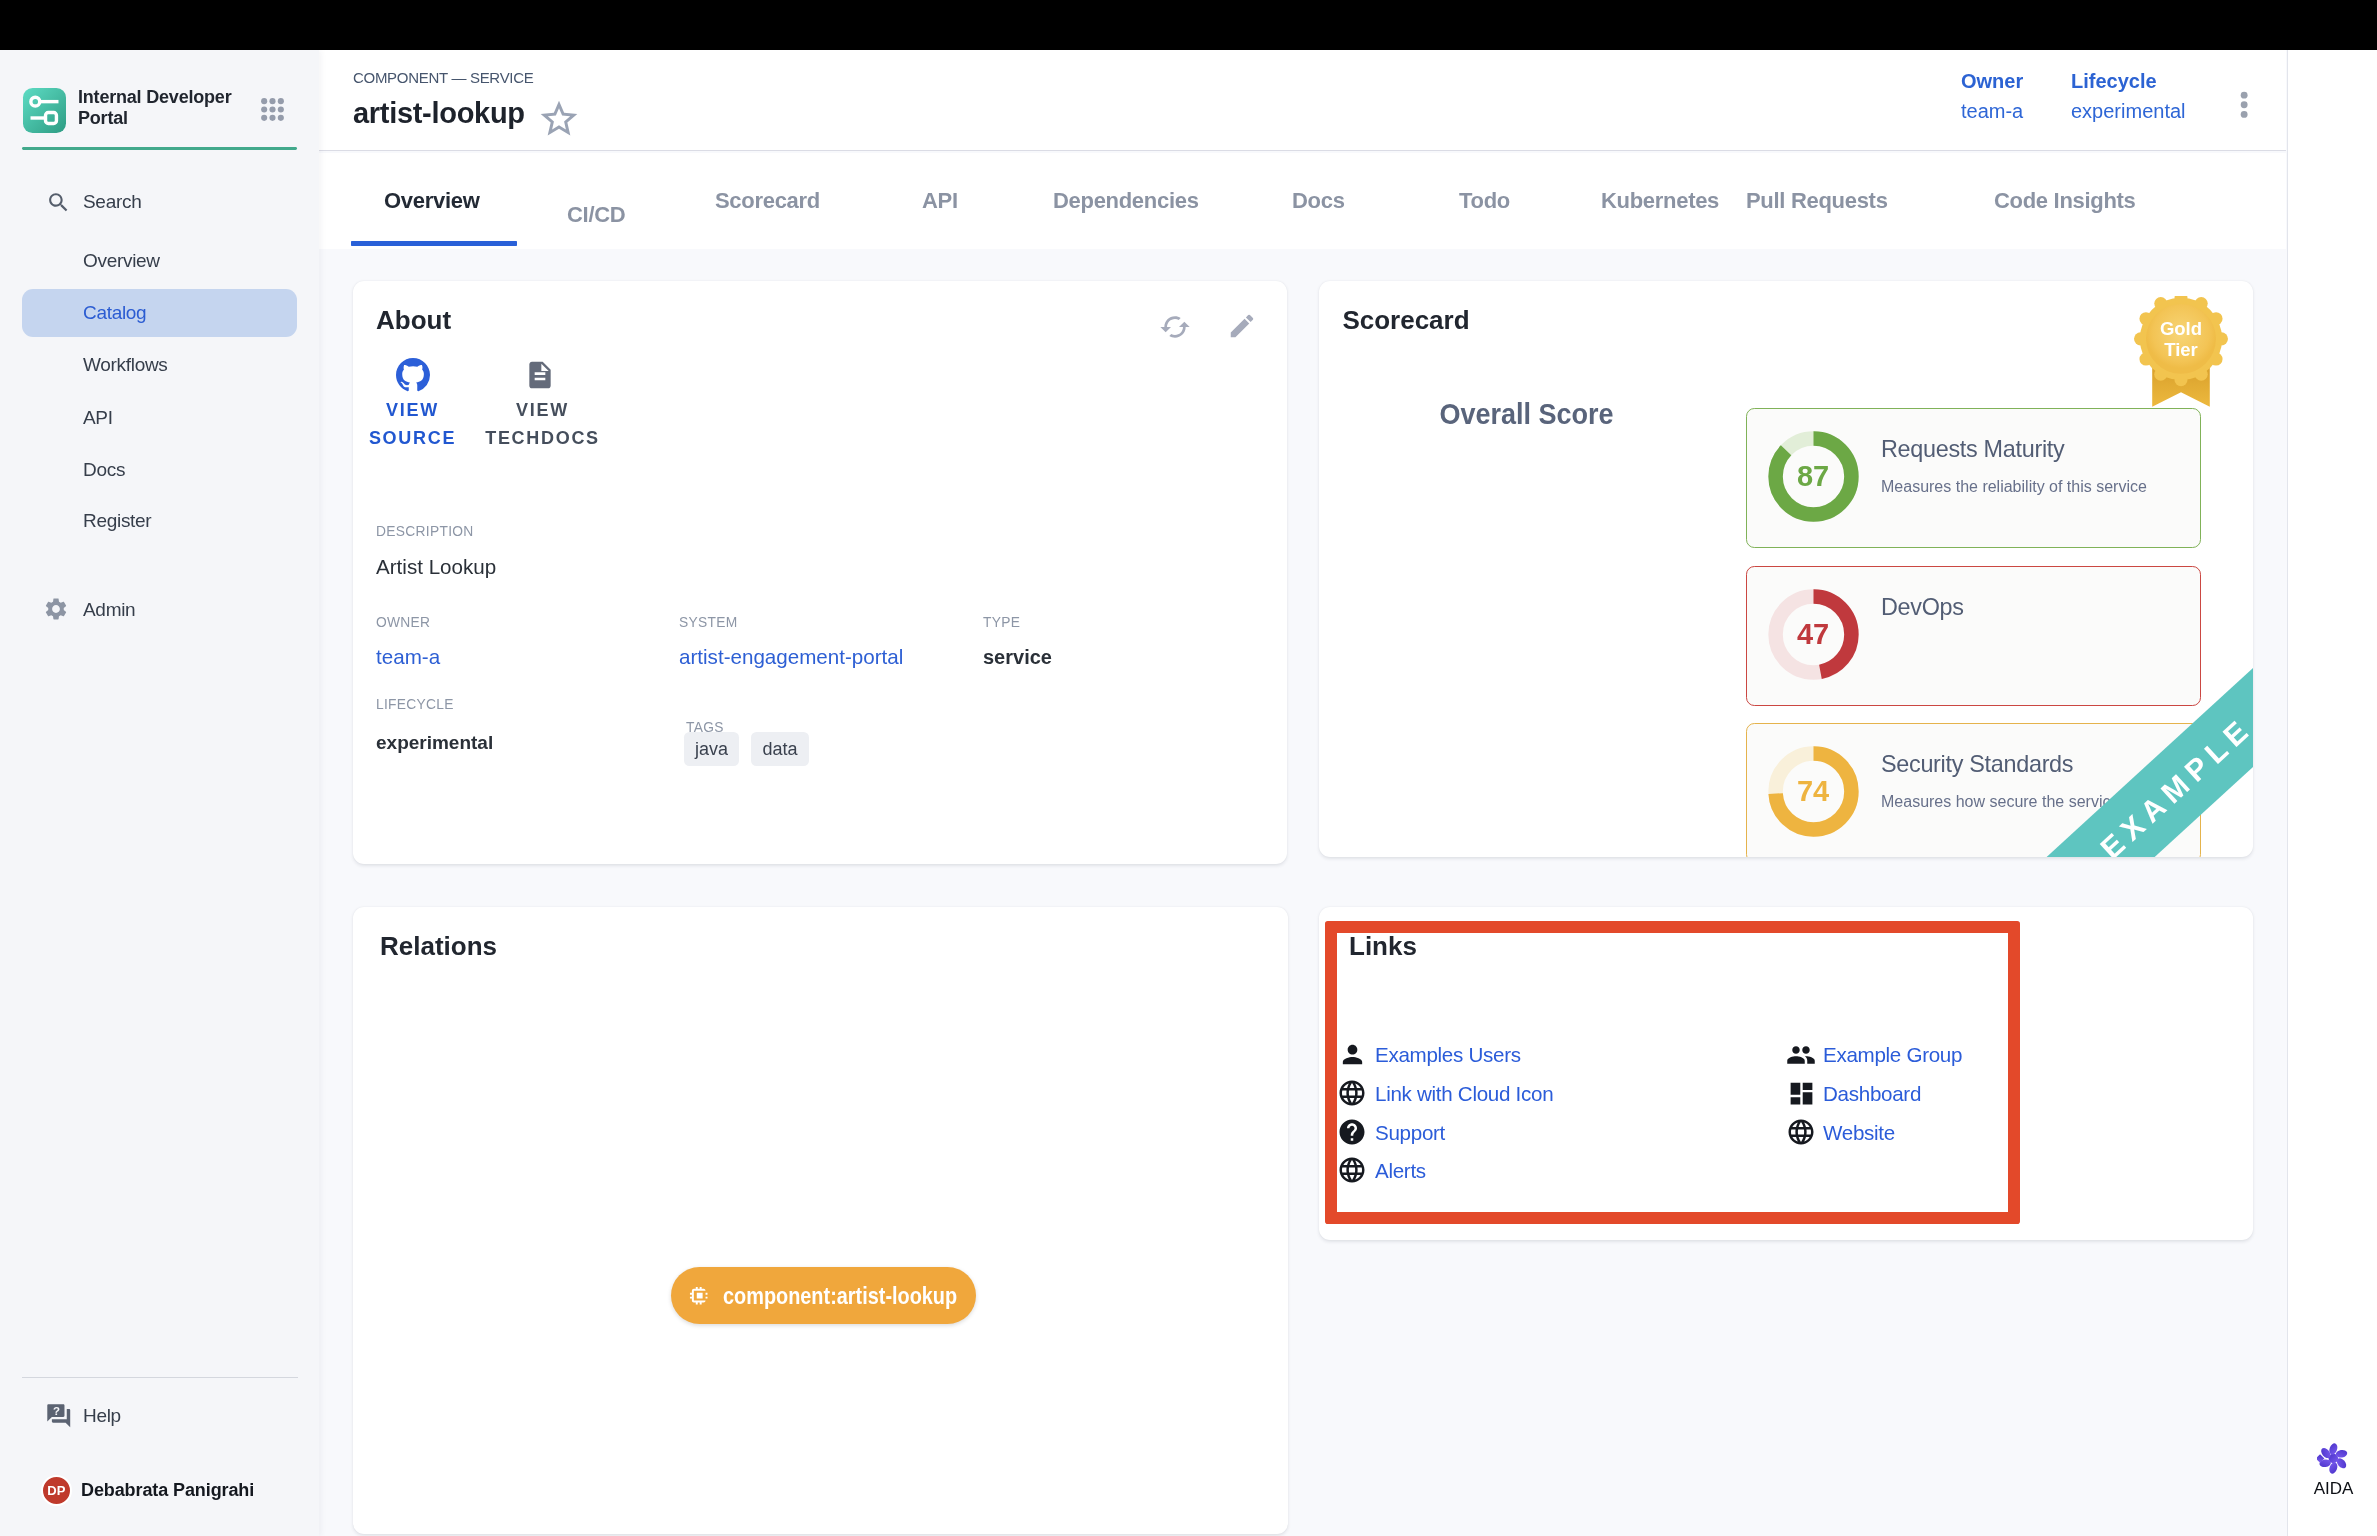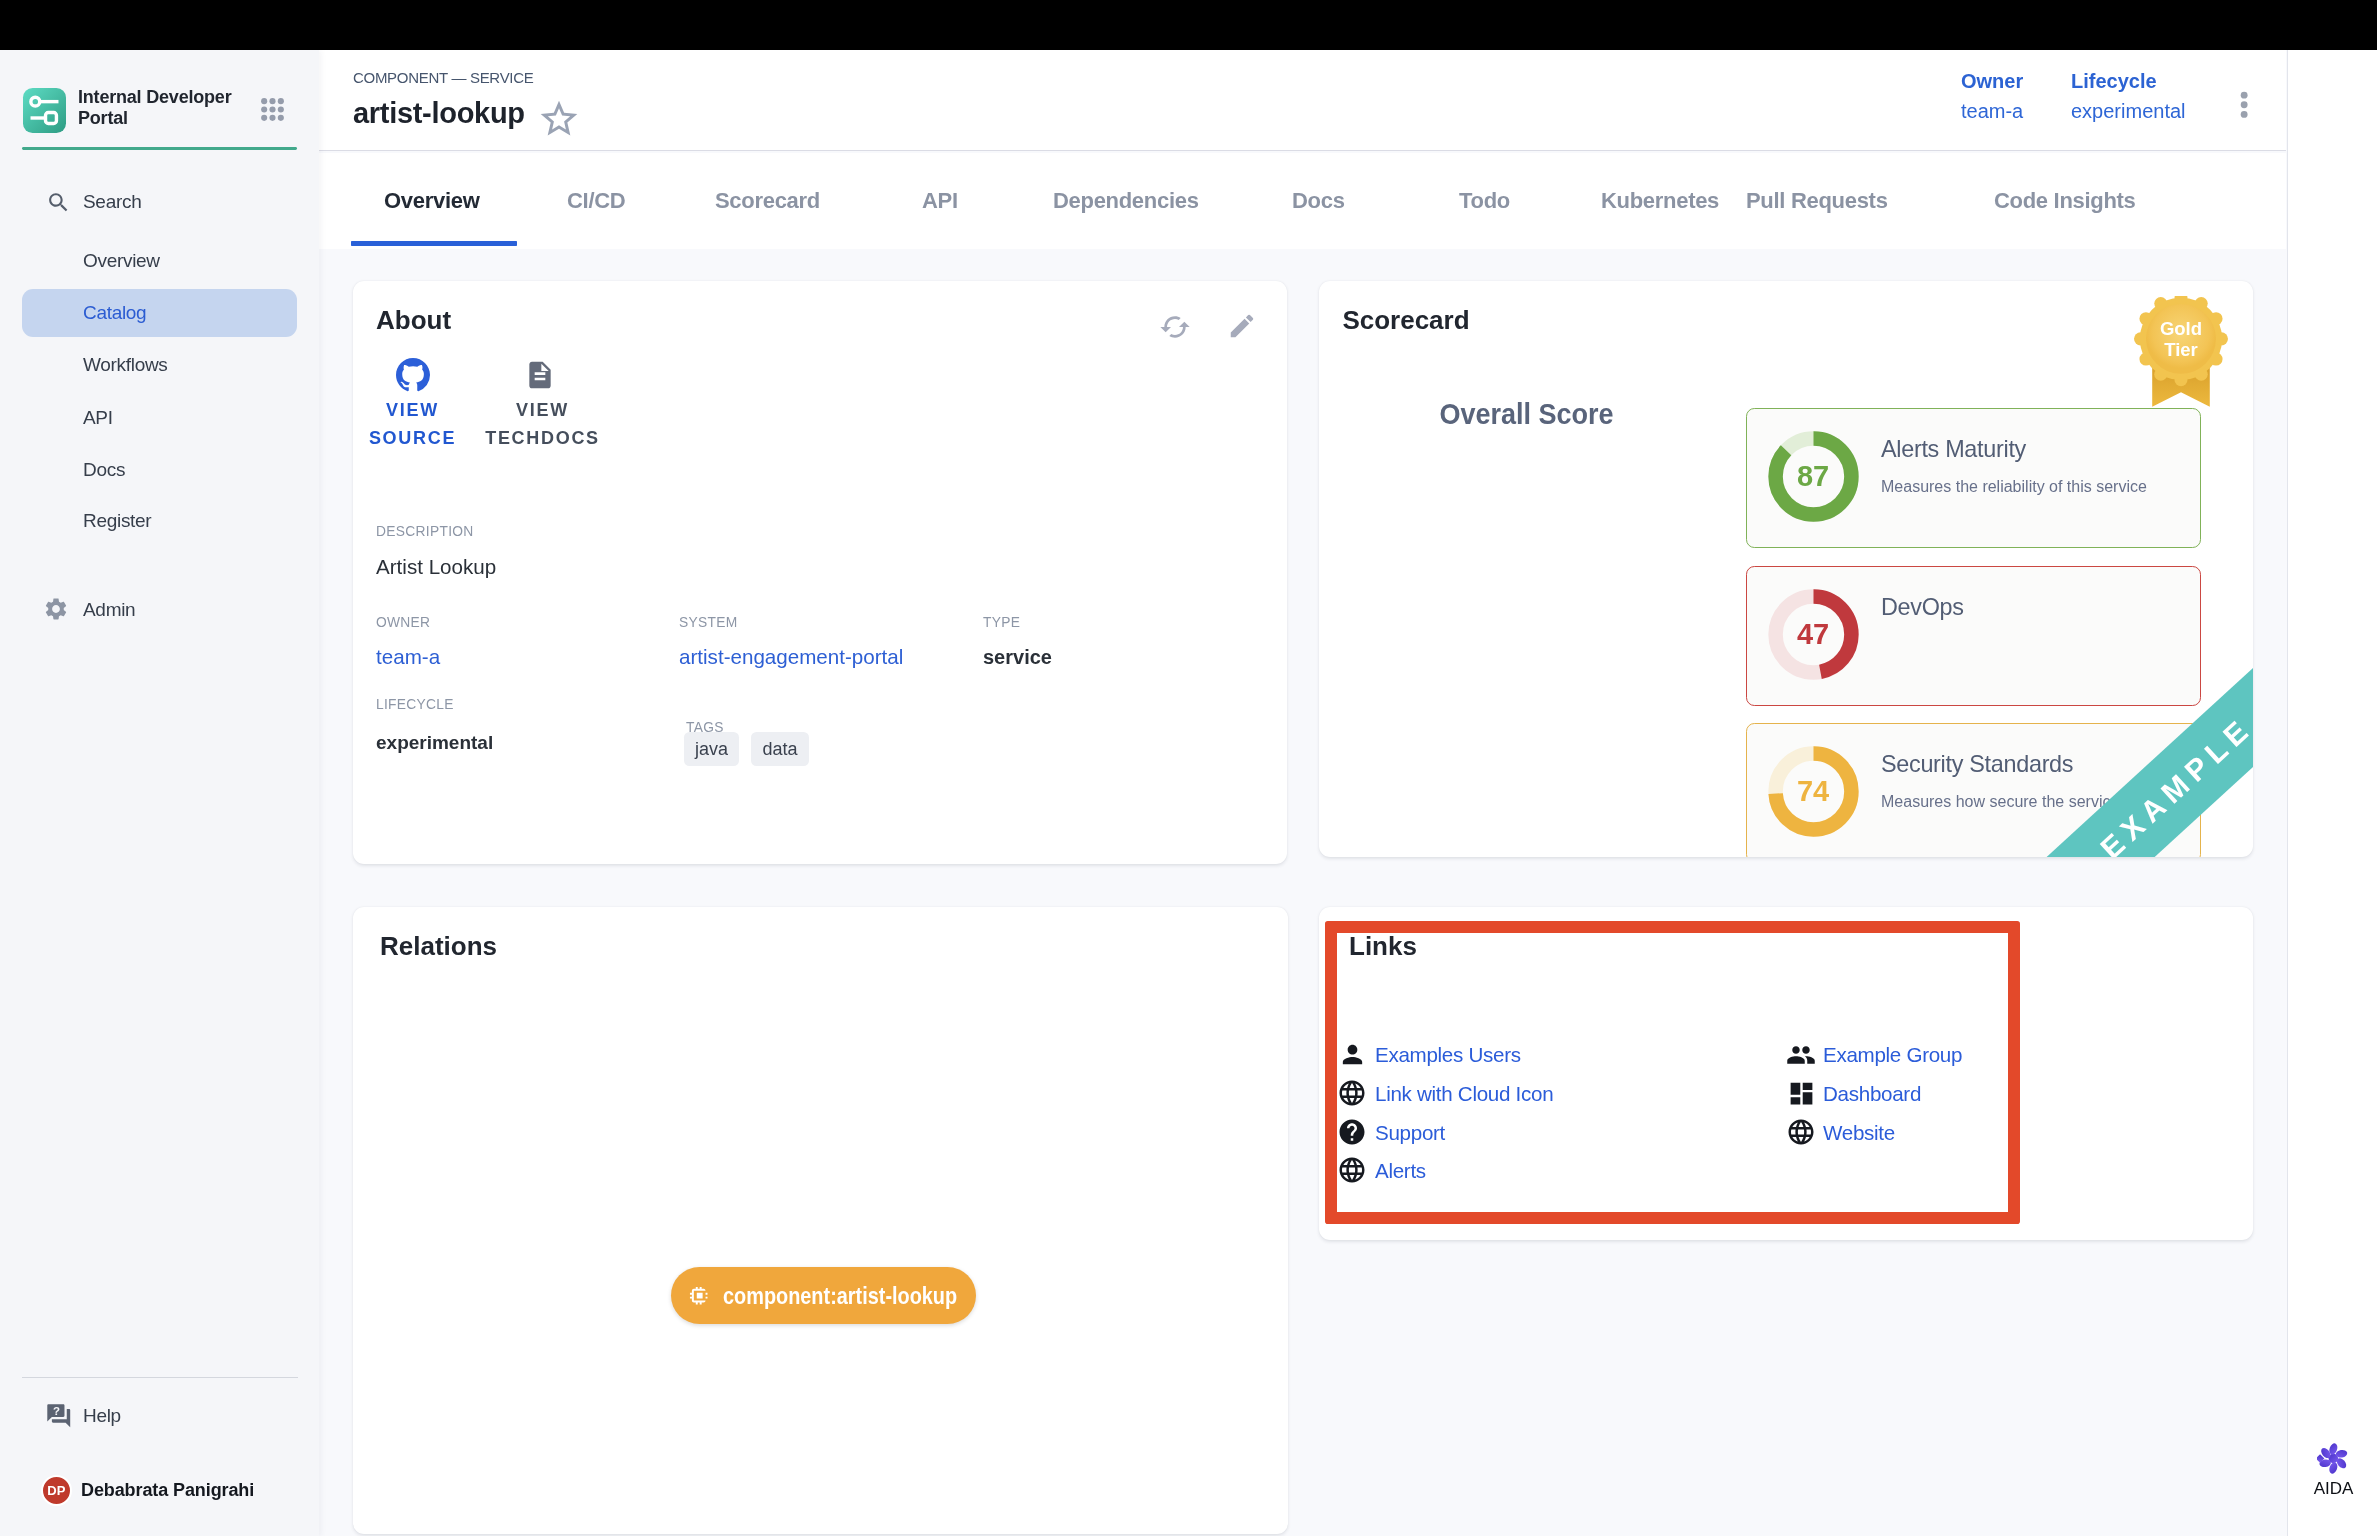--- a/index.html
+++ b/index.html
@@ -160,21 +160,21 @@
     <svg width="8.3" height="33" viewBox="0 0 12 48" fill="#9aa1ae">
         <circle cx="6" cy="6" r="5"></circle>
         <circle cx="6" cy="20" r="5"></circle>
         <circle cx="6" cy="34" r="5"></circle>
       </svg>
   </div>
 </div>
 
 <div class="abs" id="tabbar">
   <div class="abs tab active" style="left:65px;">Overview</div>
-  <div class="abs tab" style="left:248px;">CI/CD</div>
+  <div class="abs tab" style="left:248px;margin-top:14px;">CI/CD</div>
   <div class="abs tab" style="left:396px;">Scorecard</div>
   <div class="abs tab" style="left:603px;">API</div>
   <div class="abs tab" style="left:734px;">Dependencies</div>
   <div class="abs tab" style="left:973px;">Docs</div>
   <div class="abs tab" style="left:1140px;">Todo</div>
   <div class="abs tab" style="left:1282px;">Kubernetes</div>
   <div class="abs tab" style="left:1427px;">Pull Requests</div>
   <div class="abs tab" style="left:1675px;">Code Insights</div>
   <div class="abs" id="tabunderline"></div>
 </div>
@@ -260,21 +260,21 @@
   </div>
   <div class="abs" style="left:32px; top:111px; width:351px; text-align:center; font-size:30px; font-weight:bold; color:#59647b; transform:scaleX(.9); transform-origin:center; line-height:44px;">Overall Score</div>
 
 
   <div class="tile" style="top:127px; border:1.4px solid #80b258;">
     <svg class="abs" style="left:20.6px; top:22px;" width="91" height="91" viewBox="0 0 132 132">
       <circle cx="66" cy="66" r="55" fill="none" stroke="#e2eed8" stroke-width="21"></circle>
       <circle cx="66" cy="66" r="55" fill="none" stroke="#6ca845" stroke-width="21" stroke-dasharray="300.6 345.6" transform="rotate(-90 66 66)"></circle>
     </svg>
     <div class="tilenum" style="color:#6ca845;">87</div>
-    <div class="tiletitle">Alerts Maturity</div>
+    <div class="tiletitle">Requests Maturity</div>
     <div class="tilesub">Measures the reliability of this service</div>
   </div>
   <div class="tile" style="top:285px; border:1.4px solid #cb4742;">
     <svg class="abs" style="left:20.6px; top:22px;" width="91" height="91" viewBox="0 0 132 132">
       <circle cx="66" cy="66" r="55" fill="none" stroke="#f5e3e3" stroke-width="21"></circle>
       <circle cx="66" cy="66" r="55" fill="none" stroke="#c0393d" stroke-width="21" stroke-dasharray="162.4 345.6" transform="rotate(-90 66 66)"></circle>
     </svg>
     <div class="tilenum" style="color:#c0393d;">47</div>
     <div class="tiletitle">DevOps</div>
   </div>

